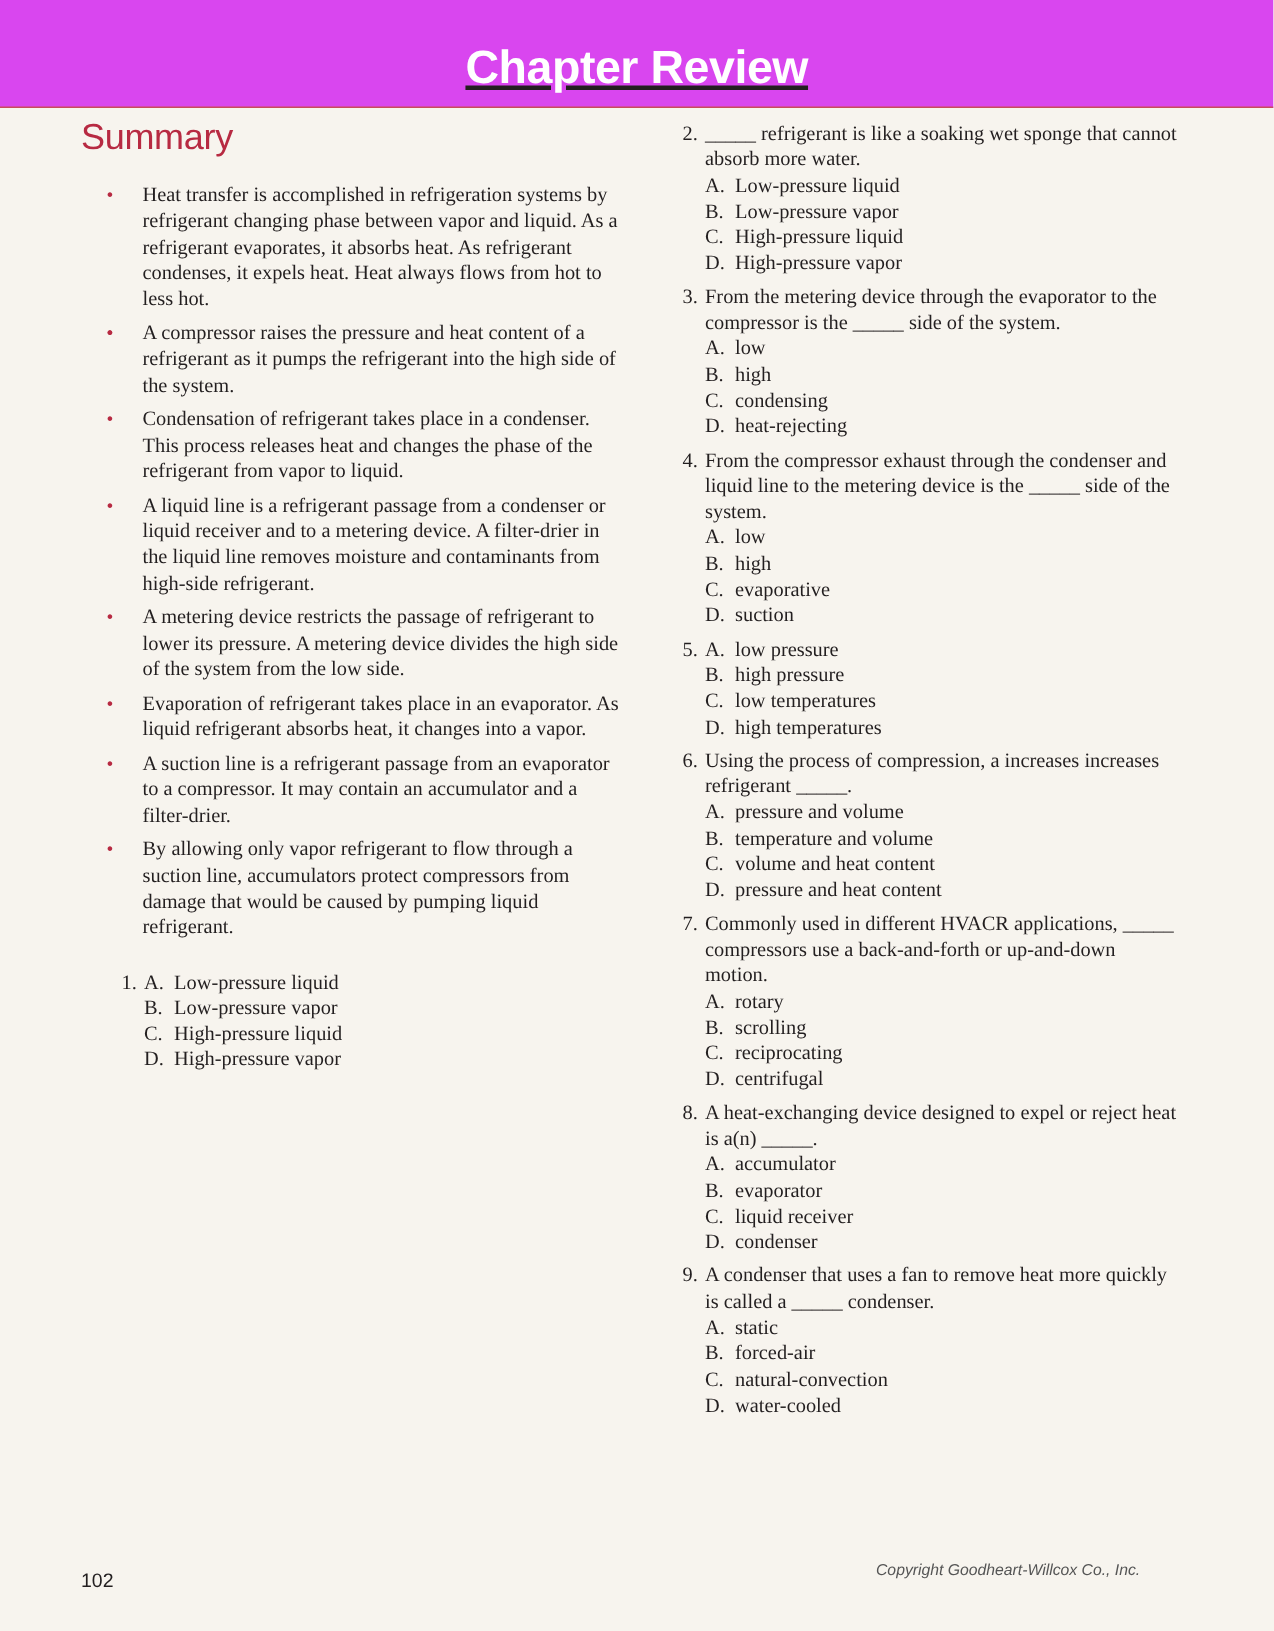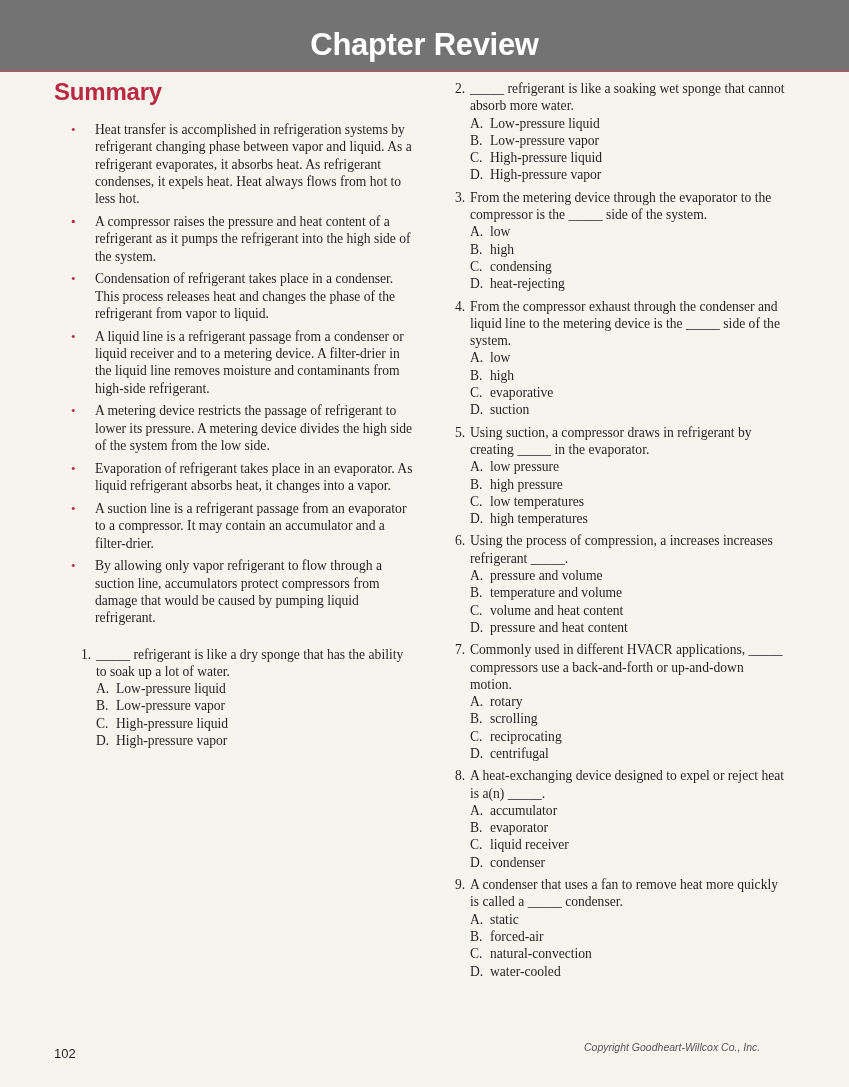--- a/index.html
+++ b/index.html
@@ -5,36 +5,36 @@
   html, body { margin: 0; padding: 0; }
   body {
     width: 849px; height: 1087px; overflow: hidden;
     background: #f7f4ee;
     font-family: "Liberation Serif", "DejaVu Serif", serif;
     color: #231f20;
     position: relative;
   }
   .banner {
     position: absolute; left: 0; top: 0; width: 849px; height: 71px;
-    background: #737373;
+    background: #d946ef;
     border-bottom: 1px solid #c94a5c;
-    display: flex; align-items: center; justify-content: center;
+    display: flex; align-items: center; justify-content: center; text-decoration: underline;
   }
   .banner h1 {
     margin: 0; padding-top: 18px;
     font-family: "Liberation Sans", "DejaVu Sans", sans-serif;
     font-weight: bold; font-size: 31px; color: #ffffff;
     letter-spacing: -0.3px;
   }
   .col-left { position: absolute; left: 54px; top: 78px; width: 360px; }
   .col-right { position: absolute; left: 455px; top: 80px; width: 330px; }
   h2 {
     margin: 0;
     font-family: "Liberation Sans", "DejaVu Sans", sans-serif;
-    font-weight: bold; font-size: 24px; color: #b72a42;
+    font-weight: normal; font-size: 24px; color: #b72a42;
     letter-spacing: -0.2px;
   }
   ul.summary { list-style: none; margin: 15px 0 0 0; padding: 0; }
   ul.summary li {
     position: relative; padding-left: 41px;
     font-size: 13.6px; line-height: 17.3px; margin-bottom: 5.5px;
   }
   ul.summary li .bullet {
     position: absolute; left: 17px; top: 0; color: #b72a42; font-size: 13px;
   }
@@ -77,21 +77,21 @@
       <li><span class="bullet">•</span><span>Condensation of refrigerant takes place in a condenser. This process releases heat and changes the phase of the refrigerant from vapor to liquid.</span></li>
       <li><span class="bullet">•</span><span>A liquid line is a refrigerant passage from a condenser or liquid receiver and to a metering device. A filter-drier in the liquid line removes moisture and contaminants from high-side refrigerant.</span></li>
       <li><span class="bullet">•</span><span>A metering device restricts the passage of refrigerant to lower its pressure. A metering device divides the high side of the system from the low side.</span></li>
       <li><span class="bullet">•</span><span>Evaporation of refrigerant takes place in an evaporator. As liquid refrigerant absorbs heat, it changes into a vapor.</span></li>
       <li><span class="bullet">•</span><span>A suction line is a refrigerant passage from an evaporator to a compressor. It may contain an accumulator and a filter-drier.</span></li>
       <li><span class="bullet">•</span><span>By allowing only vapor refrigerant to flow through a suction line, accumulators protect compressors from damage that would be caused by pumping liquid refrigerant.</span></li>
     </ul>
 
   <div class="left-q" id="q-left">
       <div class="q">
-        <div class="stem"><span class="num">1.</span><span>_____ refrigerant is like a dry sponge that has the ability to soak up a lot of water.</span></div>
+        <div class="stem"><span class="num">1.</span></div>
         <div class="opts">
           <div class="opt">
             <span class="letter">A.</span>
             <span>Low-pressure liquid</span>
           </div>
           <div class="opt">
             <span class="letter">B.</span>
             <span>Low-pressure vapor</span>
           </div>
           <div class="opt">
@@ -165,21 +165,21 @@
           <span class="letter">C.</span>
           <span>evaporative</span>
         </div>
         <div class="opt">
           <span class="letter">D.</span>
           <span>suction</span>
         </div>
       </div>
     </div>
     <div class="q">
-      <div class="stem"><span class="num">5.</span><span>Using suction, a compressor draws in refrigerant by creating _____ in the evaporator.</span></div>
+      <div class="stem"><span class="num">5.</span></div>
       <div class="opts">
         <div class="opt">
           <span class="letter">A.</span>
           <span>low pressure</span>
         </div>
         <div class="opt">
           <span class="letter">B.</span>
           <span>high pressure</span>
         </div>
         <div class="opt">

